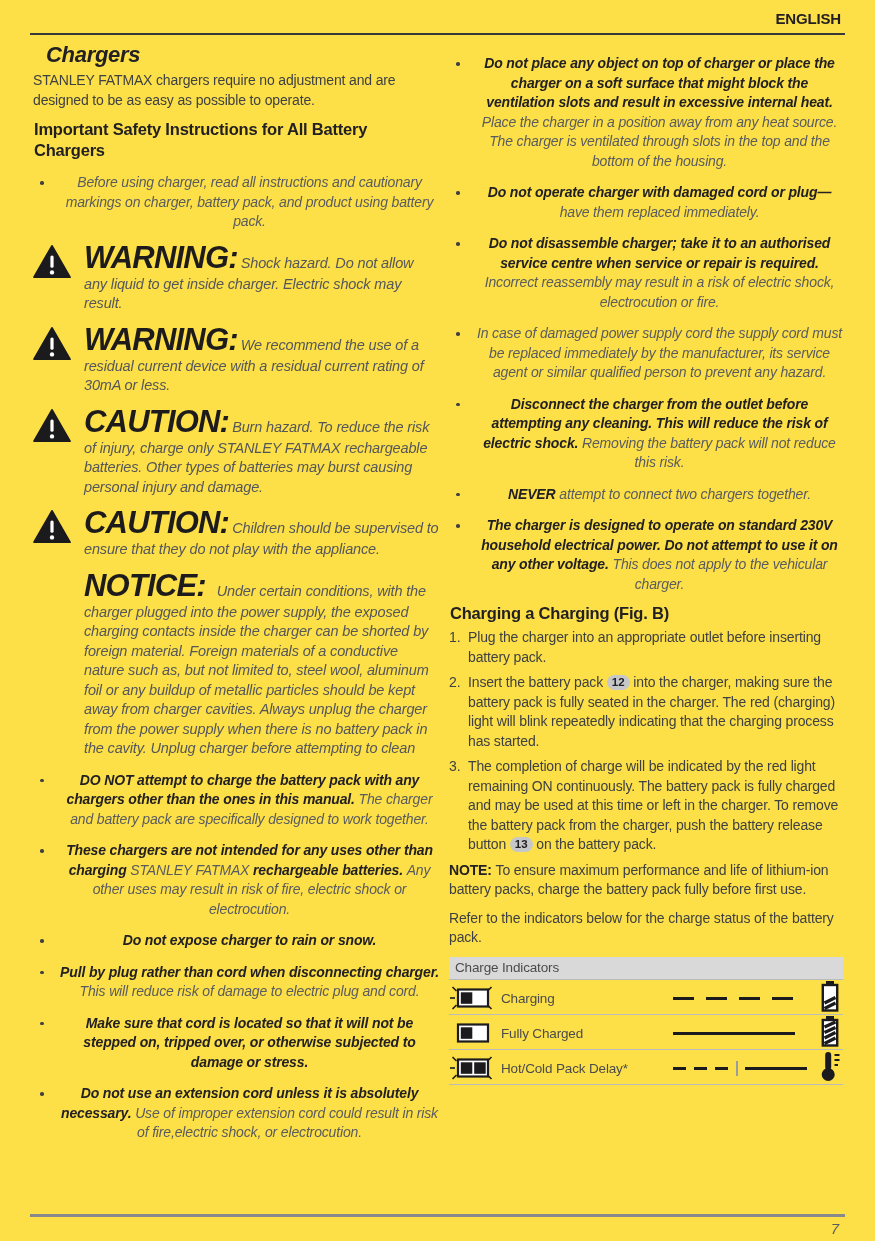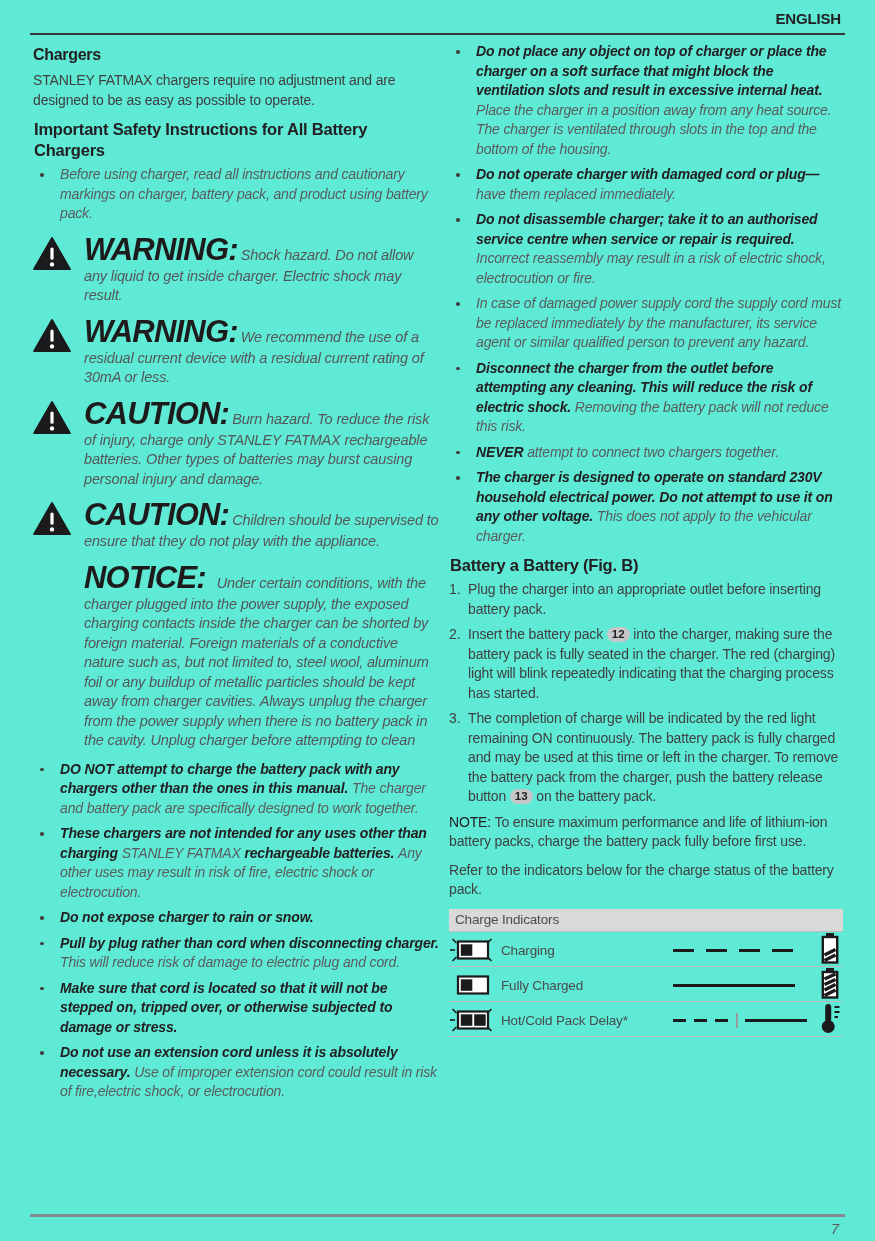--- a/index.html
+++ b/index.html
@@ -1,56 +1,56 @@
 <!DOCTYPE html>
 <html><head>
 <meta charset="utf-8">
 <style>
   html,body { margin:0; padding:0; background:#e8e8e8; }
   .page {
     position:relative; width:875px; height:1241px; margin:0 auto;
-    background:#5eead4; overflow:hidden;
+    background:#fde047; overflow:hidden;
     font-family:"Liberation Sans","DejaVu Sans",sans-serif;
     color:#3f4042; letter-spacing:-0.15px;
   }
   
   .lang { position:absolute; top:10px; right:34px; font-size:15px; font-weight:bold; color:#232023; }
   .top-rule { position:absolute; top:33px; left:30px; right:30px; height:2px; background:#39393b; }
   .foot-rule { position:absolute; top:1214px; left:30px; right:30px; height:3px; background:#88898c; }
   .pageno { position:absolute; top:1220px; right:36px; font-size:15px; font-style:italic; color:#5a5b5e; }
   
   .col { position:absolute; top:42px; font-size:14px; line-height:19.5px; }
   .col.left  { left:33px;  width:406px; }
   .col.right { left:449px; width:394px; }
-  h1 { font-size:16px; line-height:26px; margin:0 0 3px 0; color:#232023; letter-spacing:-0.3px; }
+  h1 { font-size:22px; line-height:26px; margin:0 0 3px 13px; color:#232023; letter-spacing:-0.3px;font-style:italic; }
   h2 { font-size:16.5px; line-height:21px; margin:9px 0 4px 1px; color:#232023; letter-spacing:-0.2px; }
   p.body { margin:0 0 9px 0; }
   .bi { font-weight:bold; font-style:italic; color:#232023; }
   
   ul.blist { list-style:none; margin:0 0 4px 0; padding:0; }
-  ul.blist li { position:relative; padding-left:27px; margin:0 0 6px 0; }
+  ul.blist li { position:relative; padding-left:27px; margin:12px 0 6px 0;text-align:center; }
   ul.blist li::before { content:""; position:absolute; left:7px; top:8px; width:3.5px; height:3.5px; border-radius:50%; background:#3f4042; }
   .bb { font-weight:bold; font-style:italic; color:#232023; }
   .bm { font-style:italic; color:#5a5b5e; }
   .br { font-style:italic; color:#5a5b5e; }
   .it { font-style:italic; color:#5a5b5e; }
   .bb:empty,.bm:empty,.br:empty { display:none; }
   
   .alert { position:relative; margin:9px 0 9px 0; padding-left:51px; }
   .alert .tri { position:absolute; left:0; top:4px; width:38px; height:34px; }
   .alert-word { font-size:31px; line-height:34px; font-weight:bold; font-style:italic; color:#1e1b1c; letter-spacing:-0.8px; margin-right:3px; }
   .alert-body { font-size:14.5px; font-style:italic; color:#55565a; }
   
   ol.steps { list-style:none; margin:0 0 6px 0; padding:0; }
   ol.steps li { display:flex; margin:0 0 6px 0; }
   ol.steps .num { flex:none; width:19px; color:#3f4042; }
   ol.steps .txt { flex:1; }
   .badge { display:inline-block; background:#c6c7c9; color:#232023; font-weight:bold; font-size:11.5px; line-height:14px; padding:0.5px 5px; border-radius:8px; vertical-align:1px; letter-spacing:0; }
   .badge:empty { display:none; }
-  .note-label { font-weight:normal; color:#232023; }
+  .note-label { font-weight:bold; color:#232023; }
   
   .citable { margin-top:3px; width:100%; }
   .cithead { background:#d9d9d9; height:22px; line-height:22px; padding-left:6px; font-size:13.5px; color:#4a4b4d; border-bottom:1.5px solid #babbbd; }
   .cirow { display:grid; grid-template-columns:52px 172px 136px 1fr; align-items:center; height:34px; border-bottom:1.5px solid #babbbd; }
   .cirow .lbl { font-size:13.5px; color:#4a4b4d; }
   .pat { display:flex; align-items:center; }
   .pat .d-long  { width:21px; height:3.5px; background:#1b1b1d; margin-right:12px; }
   .pat .d-long:last-child { margin-right:0; }
   .pat .d-solid { width:122px; height:3.5px; background:#1b1b1d; }
   .pat .d-short { width:13px; height:3.5px; background:#1b1b1d; margin-right:8px; }
@@ -130,21 +130,21 @@
     <ul class="blist">
       <li><span class="bb">Do not place any object on top of charger or place the charger on a soft surface that might block the ventilation slots and result in excessive internal heat. </span><span class="br">Place the charger in a position away from any heat source. The charger is ventilated through slots in the top and the bottom of the housing.</span></li>
       <li><span class="bb">Do not operate charger with damaged cord or plug—</span><span class="br">have them replaced immediately.</span></li>
       <li><span class="bb">Do not disassemble charger; take it to an authorised service centre when service or repair is required. </span><span class="br">Incorrect reassembly may result in a risk of electric shock, electrocution or fire.</span></li>
       <li><span class="br">In case of damaged power supply cord the supply cord must be replaced immediately by the manufacturer, its service agent or similar qualified person to prevent any hazard.</span></li>
       <li><span class="bb">Disconnect the charger from the outlet before attempting any cleaning. This will reduce the risk of electric shock. </span><span class="br">Removing the battery pack will not reduce this risk.</span></li>
       <li><span class="bb">NEVER </span><span class="br">attempt to connect two chargers together.</span></li>
       <li><span class="bb">The charger is designed to operate on standard 230V household electrical power. Do not attempt to use it on any other voltage. </span><span class="br">This does not apply to the vehicular charger.</span></li>
     </ul>
 
-    <h2>Battery a Battery (Fig. B)</h2>
+    <h2>Charging a Charging (Fig. B)</h2>
     <ol class="steps">
       <li>
         <span class="num">1.</span>
         <span class="txt"><span>Plug the charger into an appropriate outlet before inserting battery pack.</span><span></span></span>
       </li>
       <li>
         <span class="num">2.</span>
         <span class="txt"><span>Insert the battery pack </span><span class="badge">12</span><span> into the charger, making sure the battery pack is fully seated in the charger. The red (charging) light will blink repeatedly indicating that the charging process has started.</span></span>
       </li>
       <li>

